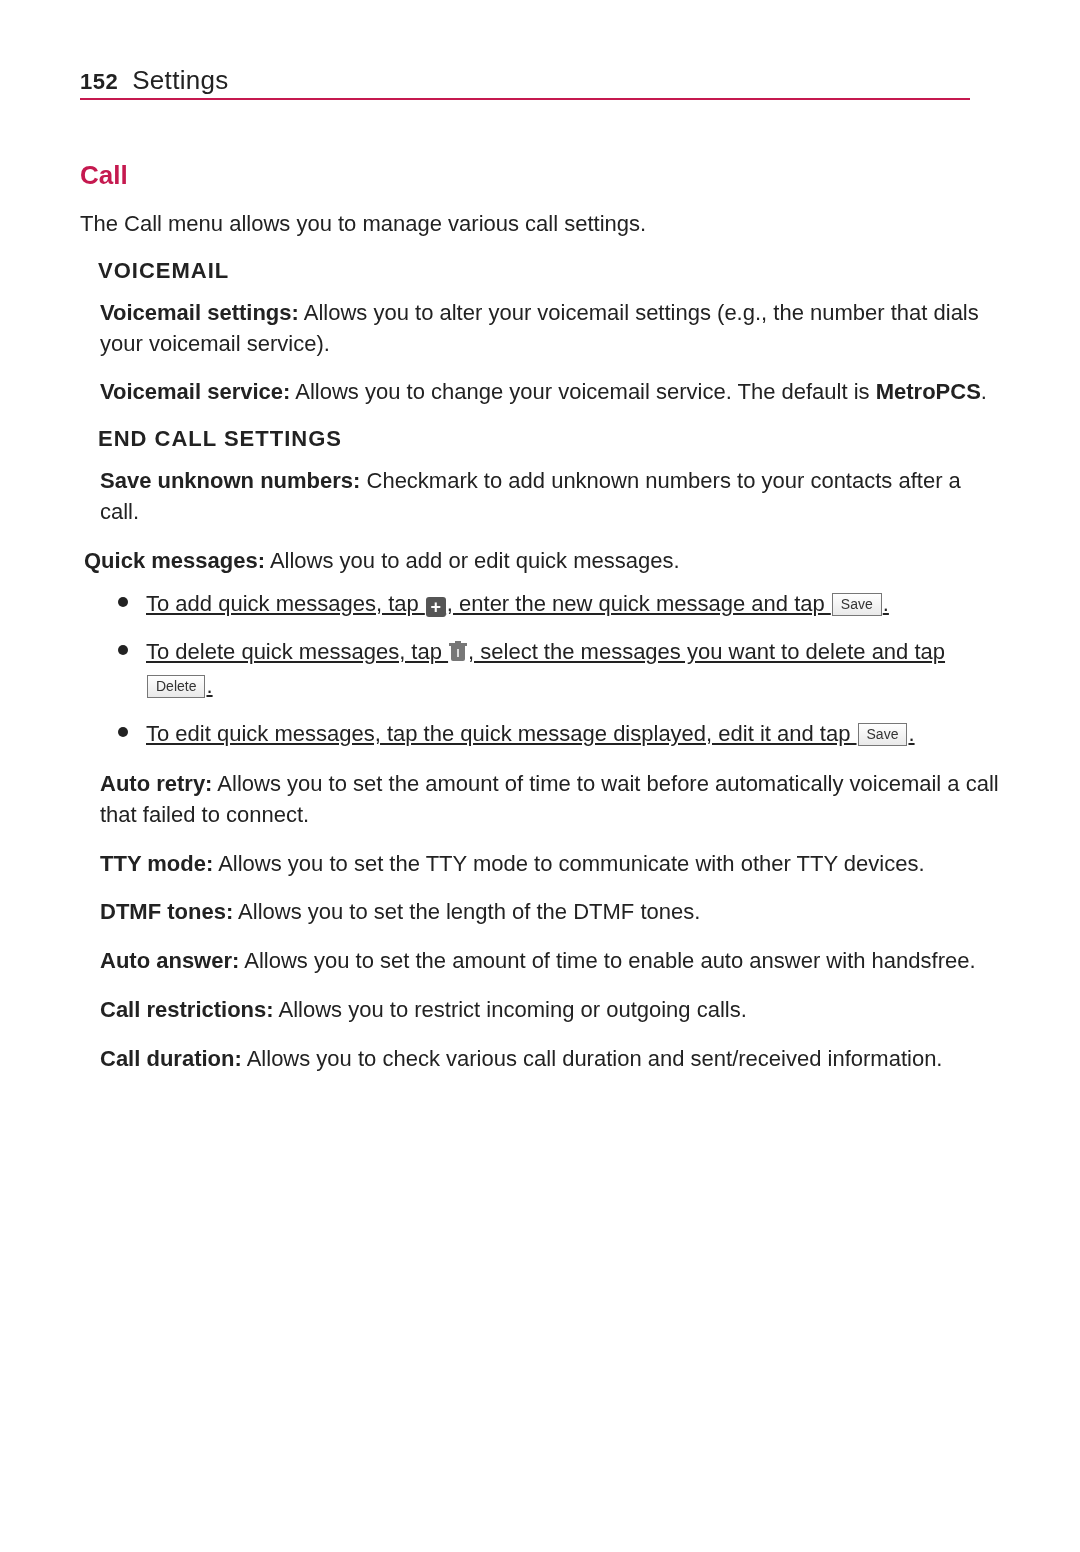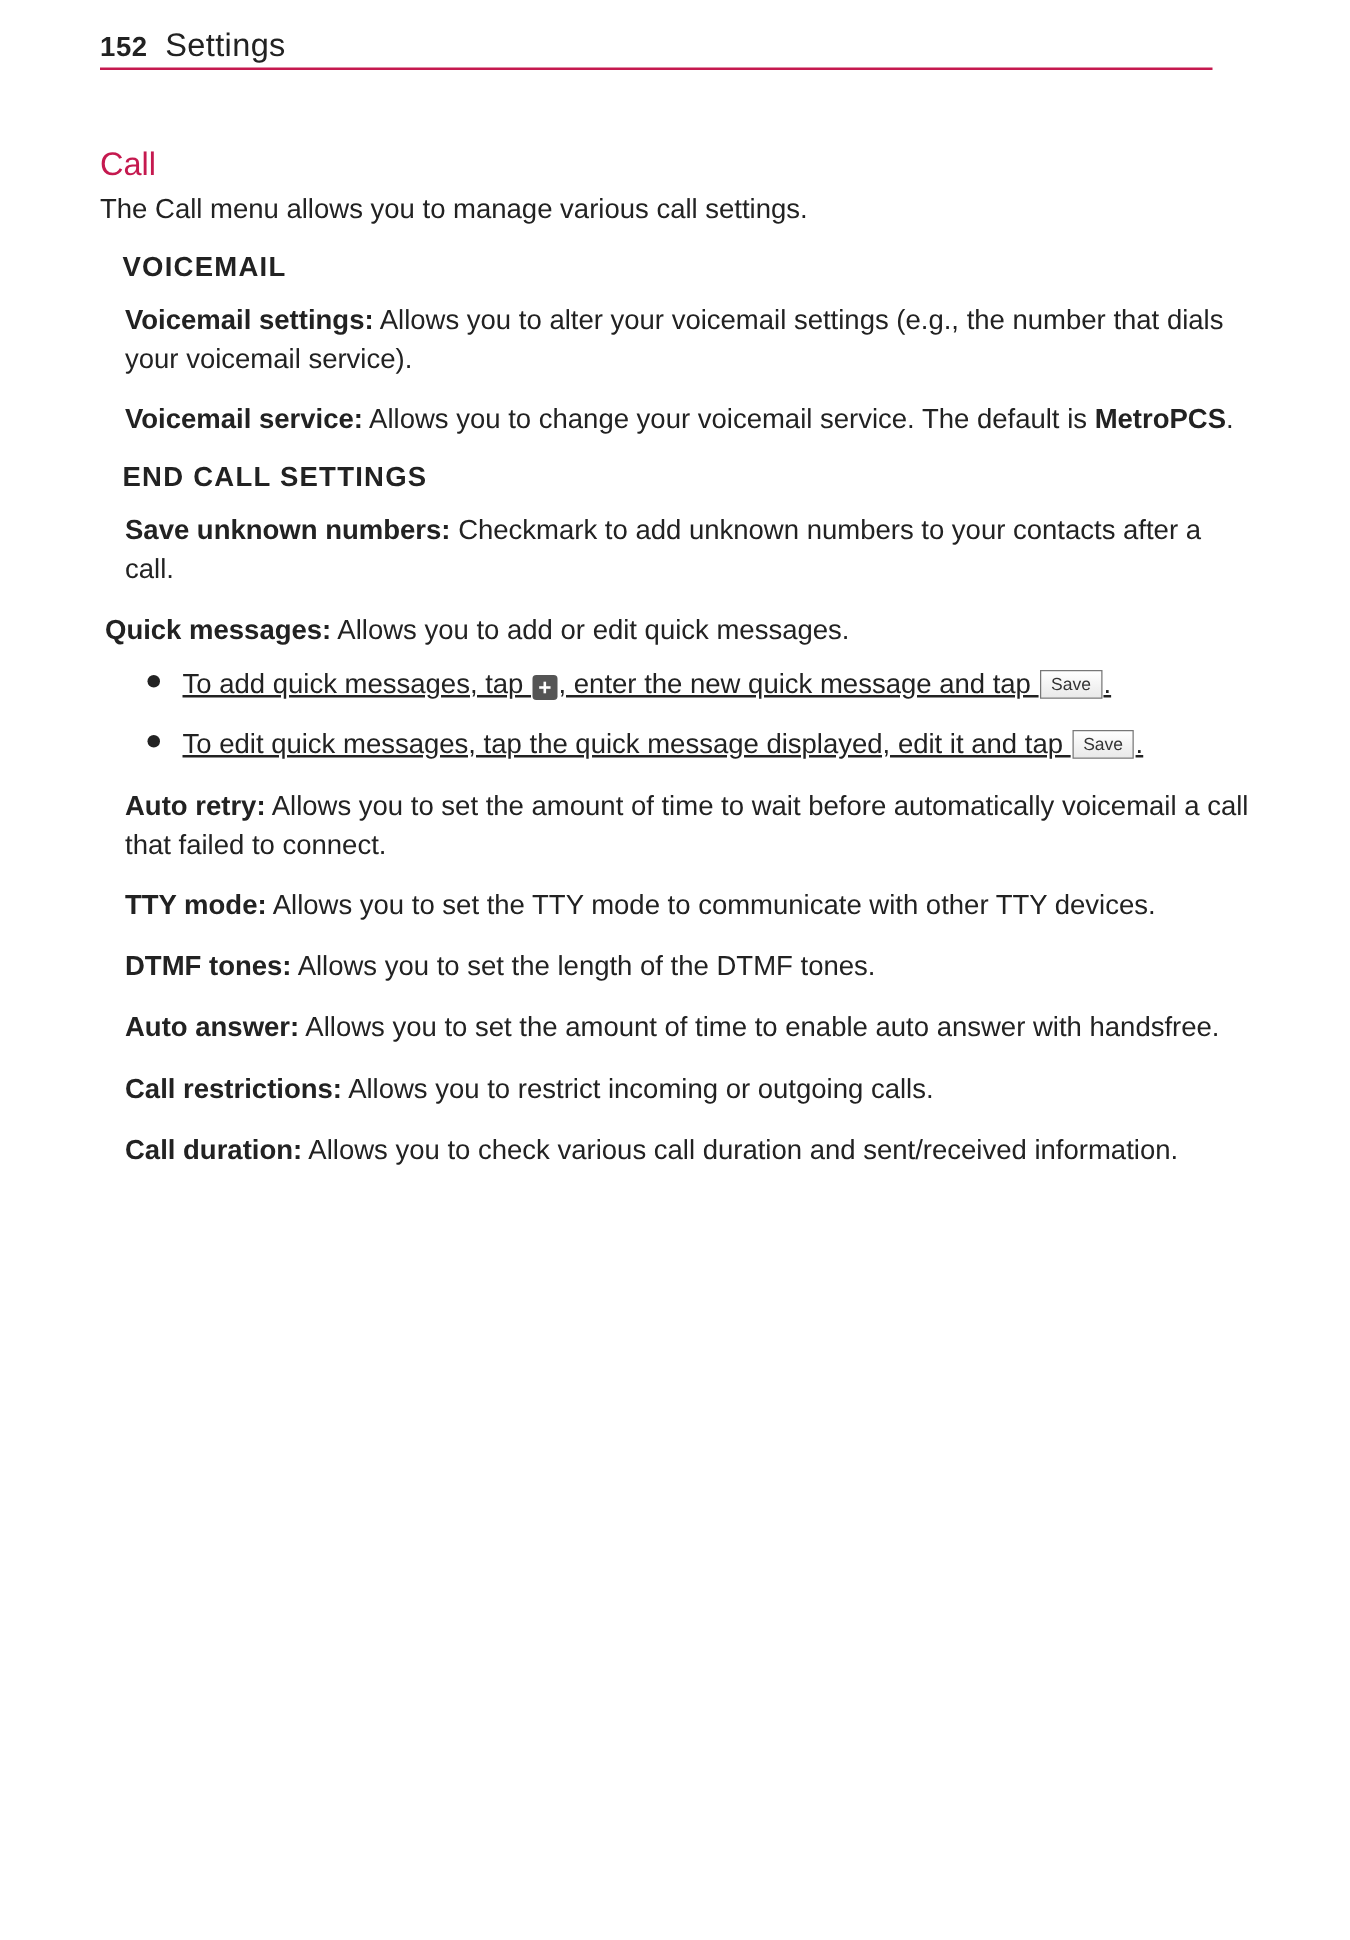--- a/index.html
+++ b/index.html
@@ -6,21 +6,21 @@
     margin: 0;
     padding: 0;
     font-family: "Helvetica Neue", Helvetica, Arial, sans-serif;
     background: #ffffff;
     color: #222;
     width: 1080px;
     height: 1552px;
     box-sizing: border-box;
   }
   .page {
-    padding: 21px 80px 60px 80px;
+    padding: 65px 80px 60px 80px;
   }
   .header-line {
     display: flex;
     align-items: baseline;
     border-bottom: 2px solid #c5194f;
     padding-bottom: 2px;
     margin-bottom: 60px;
     width: 890px;
   }
   .page-number {
@@ -30,22 +30,22 @@
     letter-spacing: 0.5px;
   }
   .page-title {
     font-size: 26px;
     font-weight: 400;
     letter-spacing: 0.3px;
   }
   .section-title {
     color: #c5194f;
     font-size: 26px;
-    font-weight: 400;
-    margin: 0 0 5px 0;
+    font-weight: 700;
+    margin: 0 0 18px 0;
   }
   .intro {
     font-size: 22px;
     margin: 0 0 18px 0;
     line-height: 1.4;
   }
   .subhead {
     font-size: 22px;
     letter-spacing: 1px;
     margin: 14px 0 14px 18px;
@@ -179,20 +179,28 @@
 
   <p class="para" style="margin-left:4px; margin-bottom:10px;">
     <span class="bold">Quick messages:</span><span> Allows you to add or edit quick messages.</span>
   </p>
 
   <ul class="bullets">
     <li>
       <span>To add quick messages, tap </span><span class="icon-plus">+</span><span>, enter the new quick message and tap </span><span class="btn">Save</span><span>.</span>
     </li>
     <li>
+      <span>To delete quick messages, tap </span><span class="icon-trash">
+          <span class="handle"></span>
+          <span class="lid"></span>
+          <span class="body"></span>
+          <span class="stripe"></span>
+        </span><span>, select the messages you want to delete and tap </span><span class="btn">Delete</span><span>.</span>
+    </li>
+    <li>
       <span>To edit quick messages, tap the quick message displayed, edit it and tap </span><span class="btn">Save</span><span>.</span>
     </li>
   </ul>
 
   <p class="para">
     <span class="bold">Auto retry:</span><span> Allows you to set the amount of time to wait before automatically voicemail a call that failed to connect.</span>
   </p>
 
   <p class="para">
     <span class="bold">TTY mode:</span><span> Allows you to set the TTY mode to communicate with other TTY devices.</span>

